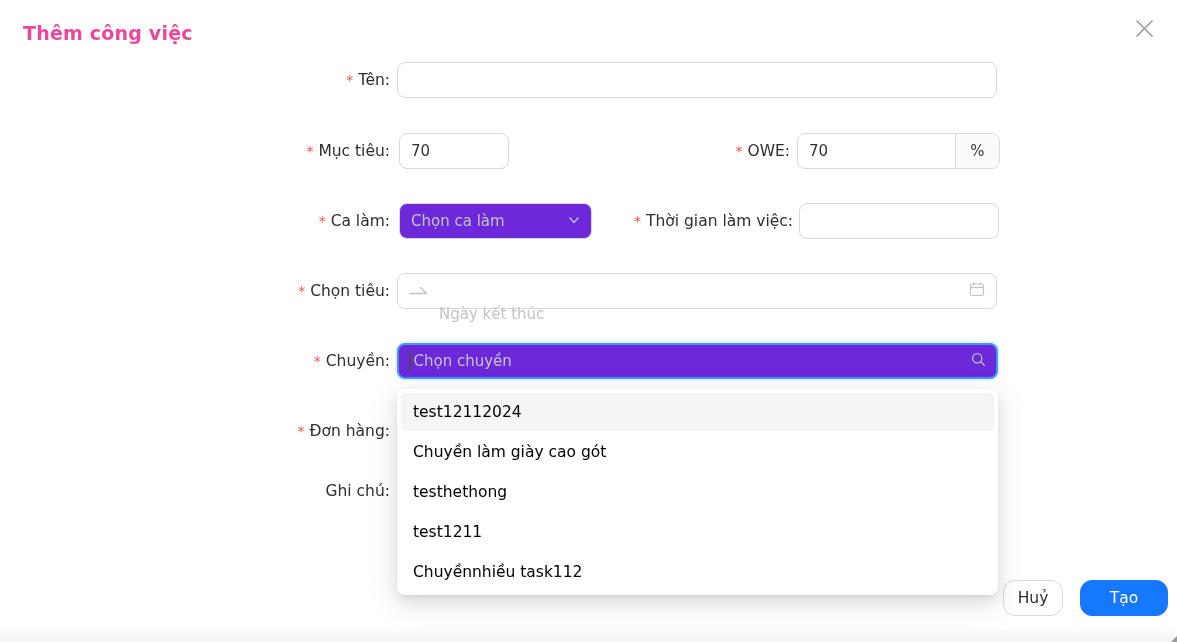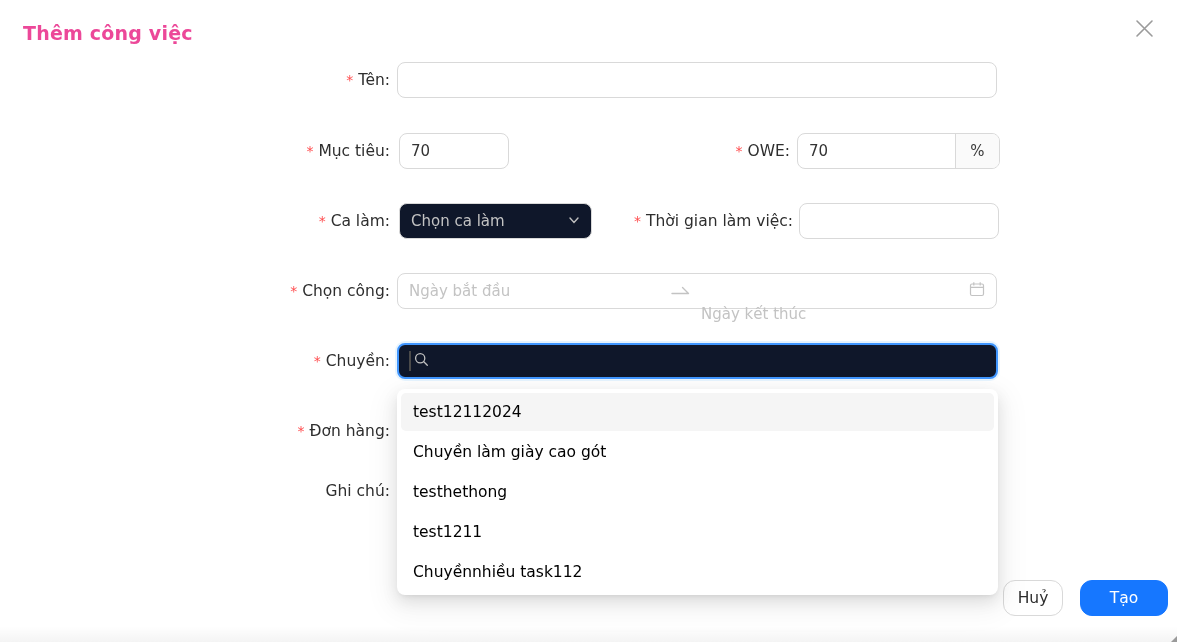--- a/index.html
+++ b/index.html
@@ -52,21 +52,21 @@
     font-family: "DejaVu Sans", sans-serif; background: transparent;
   }
   .inp-addon {
     width: 44px; border-left: 1px solid #d9d9d9; background: #fafafa;
     display: flex; align-items: center; justify-content: center;
     font-size: 15px; color: #3a3a3a;
   }
   
   .select {
     position: absolute; height: 36px;
-    border: 1px solid #d9d9d9; border-radius: 8px; background: #0f172a;
+    border: 1px solid #d9d9d9; border-radius: 8px; background: #6d28d9;
     display: flex; align-items: center; padding: 0 11px;
     font-size: 15px; cursor: pointer;
   }
   .select .ph { color: #c3c3c3; flex: 1; white-space: nowrap; overflow: hidden; }
   .select.focused {
     border: 2px solid #4096ff; padding: 0 10px;
     box-shadow: 0 0 0 2px rgba(5,145,255,0.10);
   }
   .caret {
     width: 1.5px; height: 20px; background: #4a4a4a;
@@ -174,44 +174,44 @@
   </div>
 
   <div class="f-label" style="left:550px; top:203px; width:243px;">
     <span class="req-mark">*</span>
     <span>Thời gian làm việc:</span>
   </div>
   <input class="inp" style="left: 799px; top: 203px; width: 200px;" value="">
 
   <div class="f-label" style="left:150px; top:273px; width:240px;">
     <span class="req-mark">*</span>
-    <span>Chọn công:</span>
+    <span>Chọn tiêu:</span>
   </div>
   <div class="range-picker" style="left:397px; top:273px; width:600px;">
-    <input class="rp-input rp-start" placeholder="Ngày bắt đầu" style="">
     <span class="rp-arrow">
       <svg width="20" height="14" viewBox="0 0 20 14">
           <path d="M1 9.5 H17.5 M17.5 9.5 L11.5 3.5" stroke="#c3c3c3" stroke-width="1.4" fill="none" stroke-linecap="round" stroke-linejoin="round"></path>
         </svg>
     </span>
     <input class="rp-input rp-end" placeholder="Ngày kết thúc" style="">
     <span>
       <svg width="16" height="16" viewBox="0 0 16 16" fill="none" stroke="#c3c3c3" stroke-width="1.2">
         <rect x="1.5" y="3" width="13" height="11.5" rx="1.5"></rect>
         <path d="M4.8 1.2 V4.4 M11.2 1.2 V4.4 M1.5 6.4 H14.5"></path>
       </svg>
     </span>
   </div>
 
   <div class="f-label" style="left:190px; top:343px; width:200px;">
     <span class="req-mark">*</span>
     <span>Chuyền:</span>
   </div>
   <div class="select focused" style="left:397px; top:343px; width:601px;">
     <span class="caret"></span>
+    <span class="ph">Chọn chuyền</span>
     <span>
       <svg width="15" height="15" viewBox="0 0 15 15" fill="none" stroke="#c0c0c0" stroke-width="1.3">
         <circle cx="6.2" cy="6.2" r="4.6"></circle>
         <path d="M9.8 9.8 L13.3 13.3" stroke-linecap="round"></path>
       </svg>
     </span>
   </div>
 
   <div class="f-label" style="left:150px; top:413px; width:240px;">
     <span class="req-mark">*</span>

